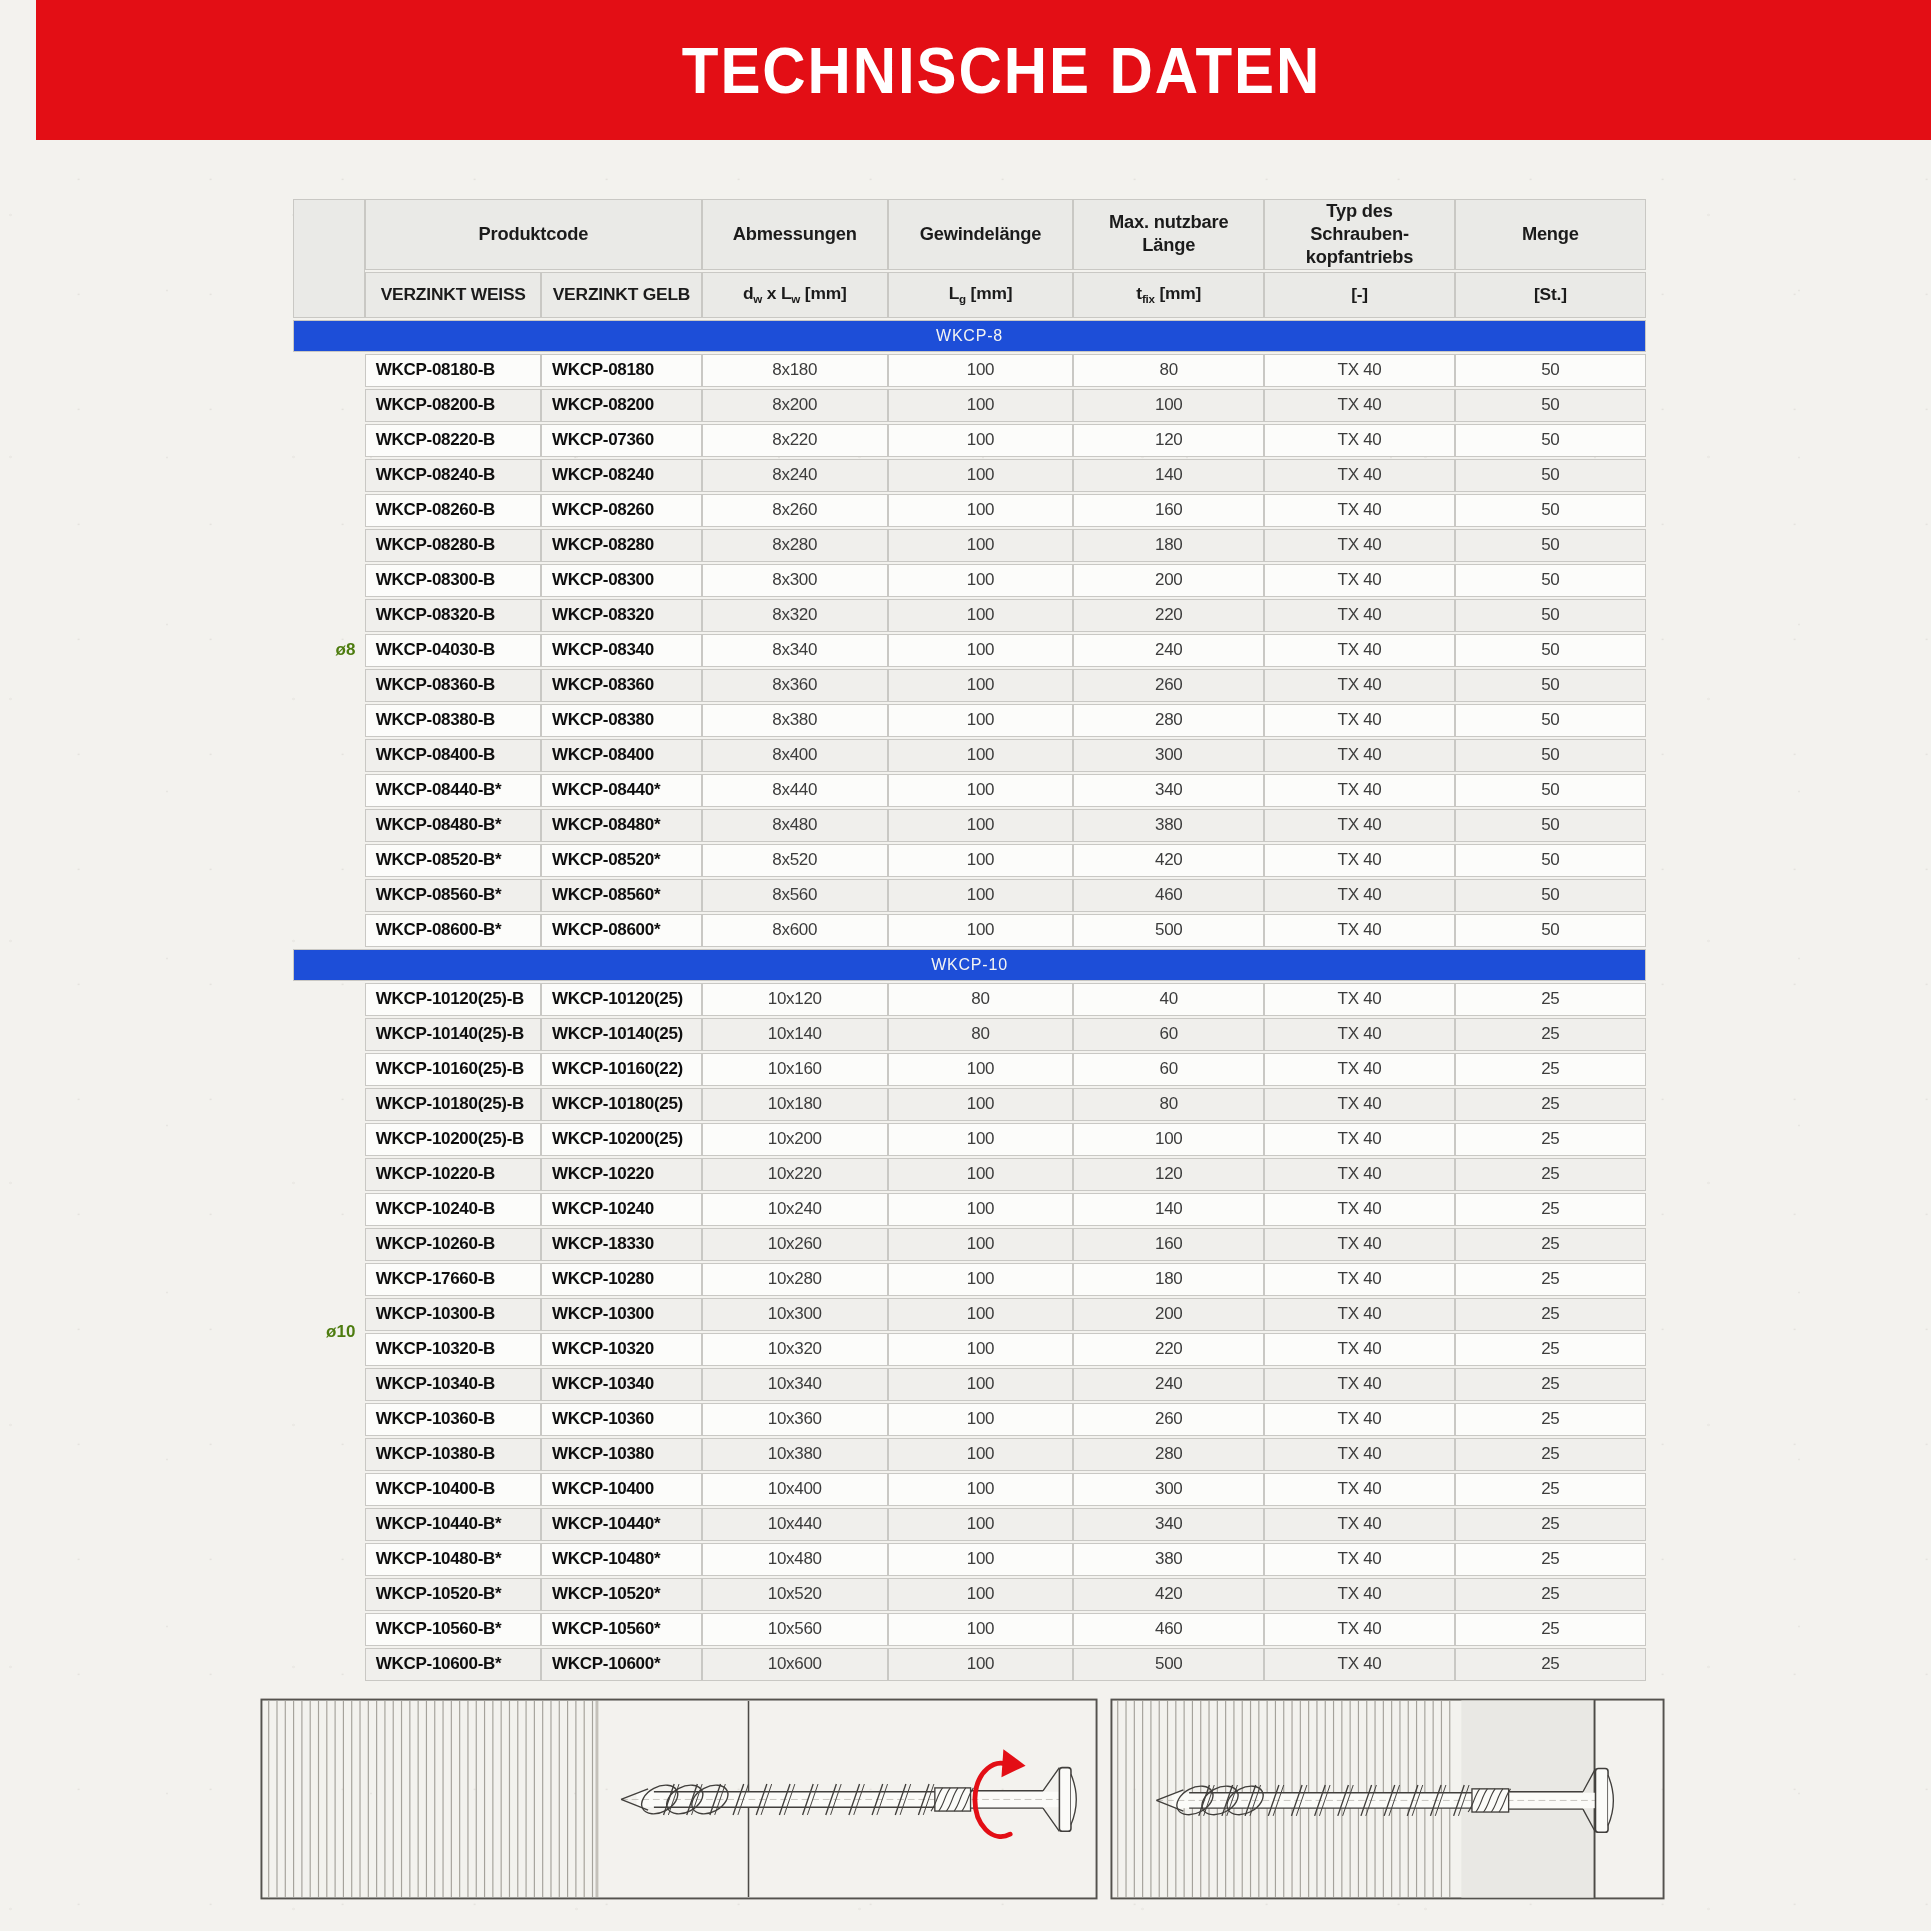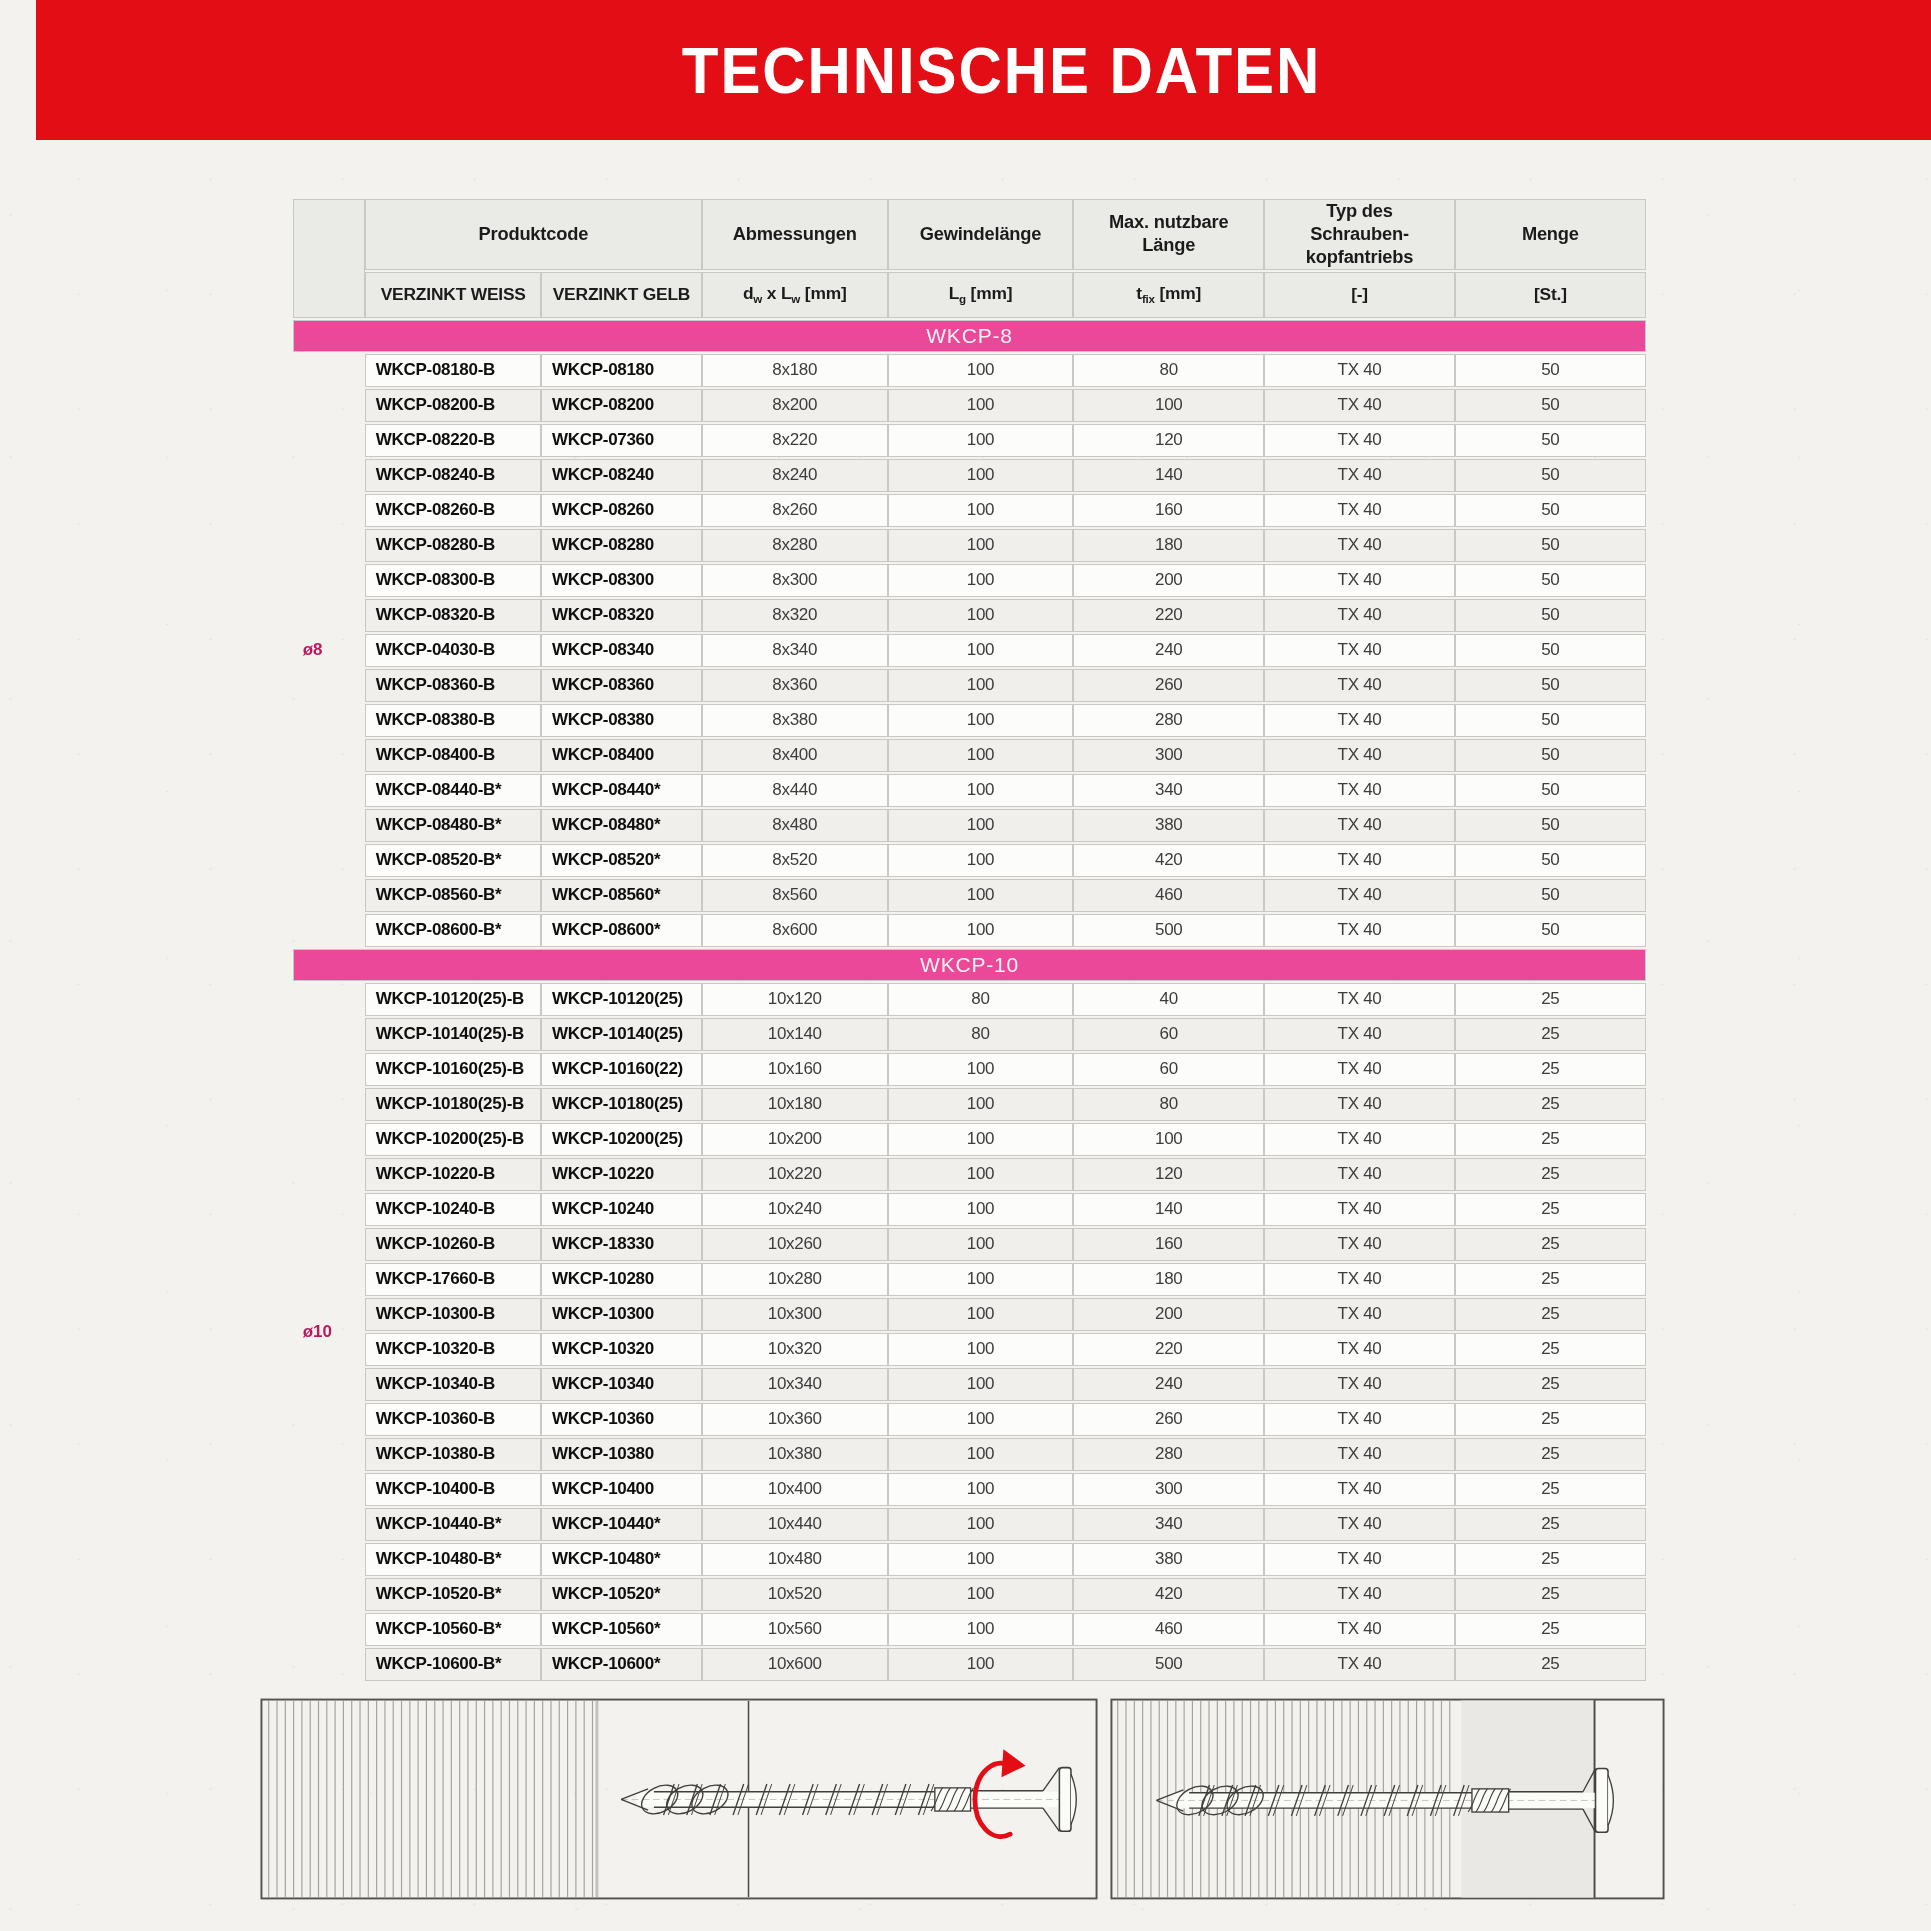--- a/index.html
+++ b/index.html
@@ -37,31 +37,31 @@
   }
   thead th{
     background:#eaeae7;font-weight:bold;text-align:center;
     font-size:18.3px;color:#1b1b1b;letter-spacing:-0.2px;
   }
   tr.h1 th{height:62px;white-space:normal;line-height:1.25;}
   tr.h2 th{height:44px;font-size:17.4px;}
   th.left{text-align:center;}
   th sub{font-size:11.6px;font-weight:bold;}
   td.band{
-    background:#ec4899;color:#f4f4f2;text-align:center;
-    height:30px;font-size:21px;letter-spacing:0.8px;border:1px solid #3b3a38;
+    background:#1d4ed8;color:#f4f4f2;text-align:center;
+    height:30px;font-size:16px;letter-spacing:0.8px;border:1px solid #3b3a38;
     font-weight:normal;
   }
   tr.data-row td{height:31px;background:#fcfcfa;font-size:17px;}
   tr.data-row.alt td{background:#f0efec;}
   td.code{font-weight:bold;text-align:left;letter-spacing:-0.3px;color:#0e0e0e;}
   td.num{text-align:center;font-weight:normal;color:#3c3c3c;letter-spacing:-0.3px;}
   td.dia{
     background:transparent !important;border:none !important;
-    text-align:left;font-weight:bold;font-size:36px;color:#be185d;
+    text-align:right;font-weight:bold;font-size:36px;color:#4d7c0f;
     padding:0 1.9px;
   }
   
   .diagram{position:absolute;top:1698px;}
   #diagram-left{left:260px;}
   #diagram-right{left:1110px;}
   .diagram svg{display:block;}
 </style>
 </head>
 <body>

